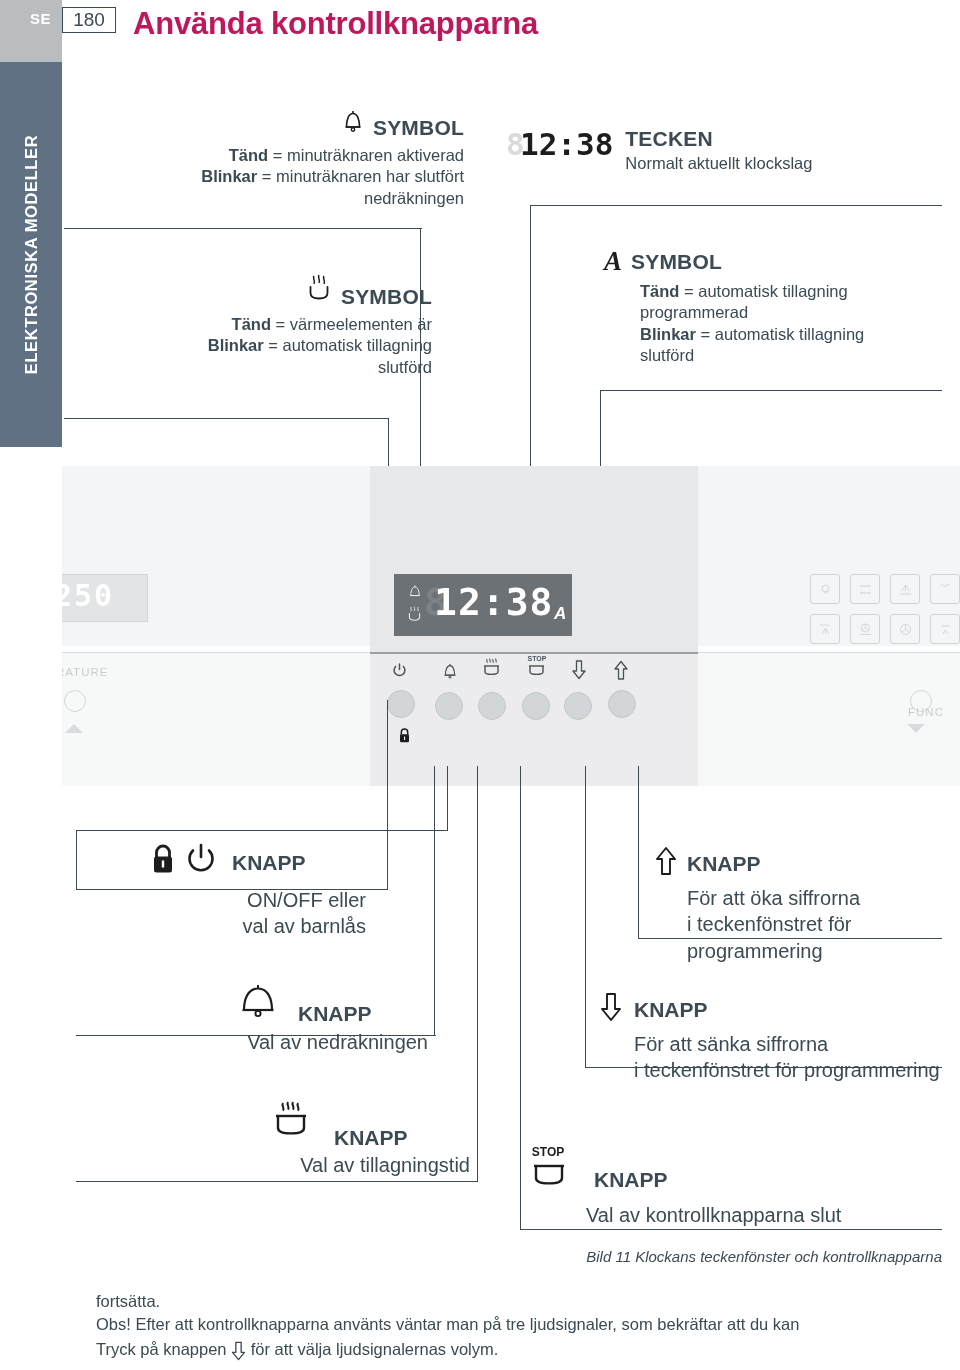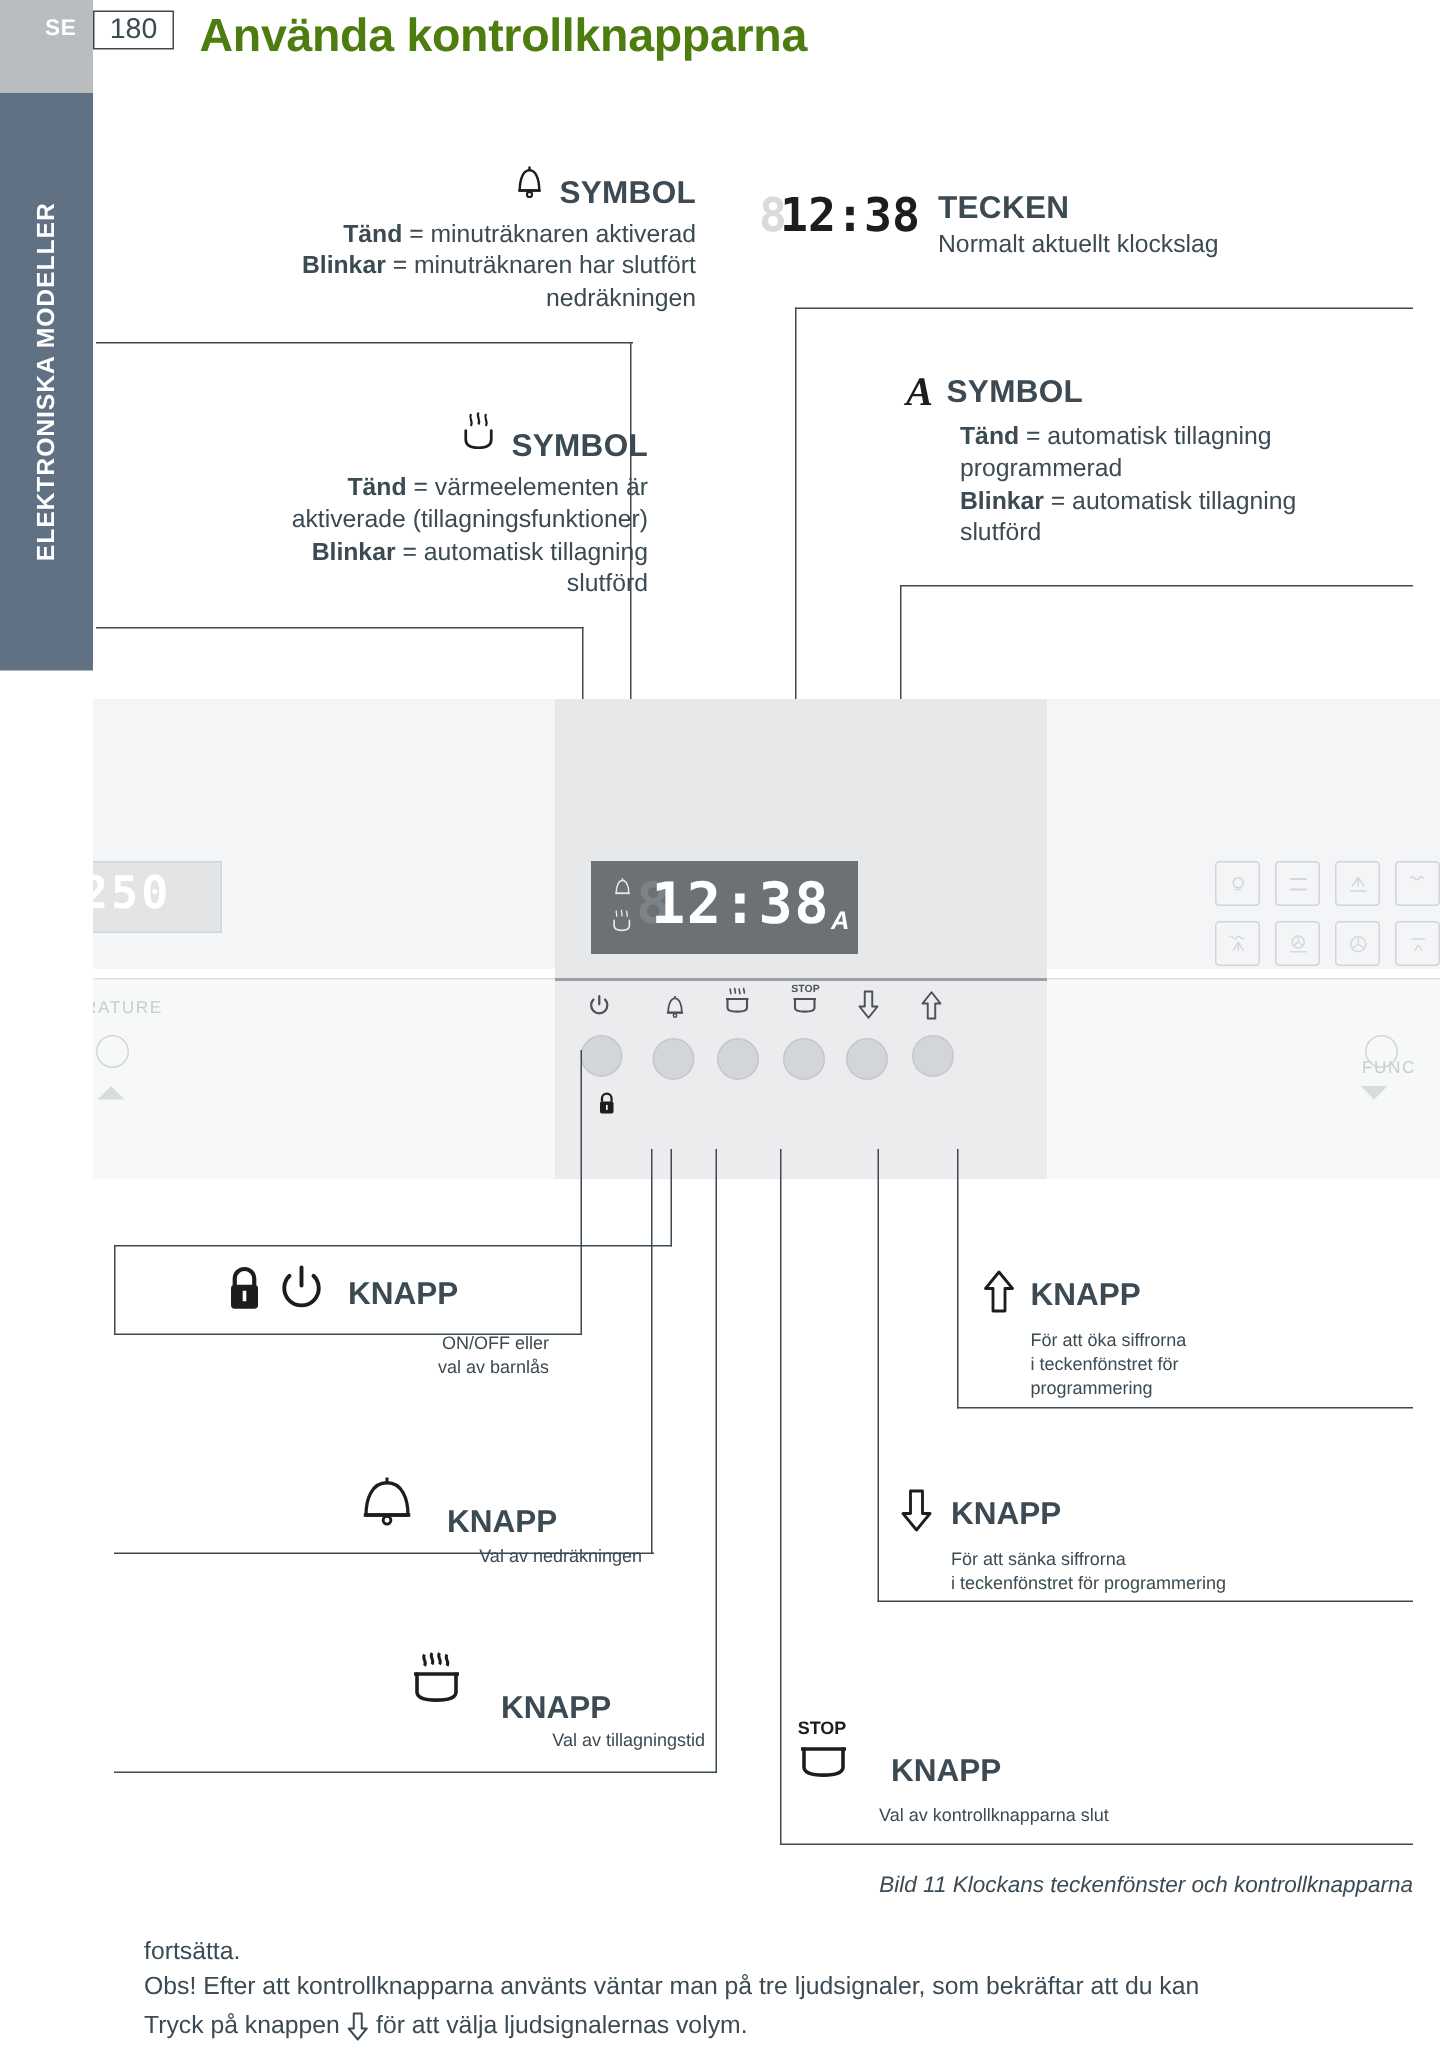--- a/index.html
+++ b/index.html
@@ -12,21 +12,21 @@
     overflow:hidden;
   }
   .page{position:absolute;left:0;top:0;width:928px;height:1370px;text-decoration:underline;}
 
   
   #topbar{position:absolute;left:0;top:0;width:62px;height:62px;background:#b9bdc0;}
   #se-label{position:absolute;left:30px;top:10px;font-size:15px;font-weight:bold;color:#ffffff;letter-spacing:.5px;}
   #pagenum{position:absolute;left:62px;top:7px;width:54px;height:26px;border:1.5px solid #3b4a53;
            box-sizing:border-box;display:flex;align-items:center;justify-content:center;
            font-size:19px;color:#3b4a53;background:#fff;}
-  #title{position:absolute;left:133px;top:6px;font-size:31px;font-weight:bold;color:#4d7c0f;letter-spacing:-.2px;}
+  #title{position:absolute;left:133px;top:6px;font-size:31px;font-weight:bold;color:#be185d;letter-spacing:-.2px;}
 
   
   #sidebar{position:absolute;left:0;top:62px;width:62px;height:385px;background:#5f7183;}
   #sidebar-text{
     position:absolute;left:0;top:62px;width:385px;height:62px;
     transform-origin:0 0;transform:rotate(-90deg) translate(-385px,0);
     display:flex;align-items:center;justify-content:center;
     color:#ffffff;font-size:16.5px;font-weight:bold;letter-spacing:.6px;
   }
 
@@ -81,21 +81,21 @@
   #fn-tri{position:absolute;left:845px;top:258px;width:0;height:0;border-left:9px solid transparent;
           border-right:9px solid transparent;border-top:9px solid #d9dcdf;}
 
   
   .btn-icon{position:absolute;font-size:16px;color:#4a5258;line-height:1;text-align:center;width:34px;}
   .btn-dot{position:absolute;width:26px;height:26px;border-radius:50%;background:#d3d6d9;border:1px solid #c3c7cb;}
   #lock-glyph{position:absolute;left:336px;top:262px;font-size:15px;color:#1d1d1d;}
 
   
   .knapp-title{font-size:21px;font-weight:bold;color:#3b4a53;line-height:1;}
-  .knapp-body{font-size:12px;color:#3b4a53;line-height:1.32;}
+  .knapp-body{font-size:20px;color:#3b4a53;line-height:1.32;}
 
   .icn{display:inline-block;vertical-align:middle;}
 
   
   #caption{position:absolute;left:0;top:1248px;width:942px;text-align:right;
            font-size:15px;font-style:italic;color:#3b4a53;}
   #note{position:absolute;left:96px;top:1290px;width:840px;font-size:16.5px;color:#3b4a53;line-height:1.42;}
 </style>
 </head>
 <body>
@@ -140,21 +140,20 @@
           <path d="M8 3 C6.2 6 9.8 7.5 8 11" stroke="#1d1d1d" stroke-width="1.5" fill="none"></path>
           <path d="M13 2 C11.2 5 14.8 6.5 13 10" stroke="#1d1d1d" stroke-width="1.5" fill="none"></path>
           <path d="M18 3 C16.2 6 19.8 7.5 18 11" stroke="#1d1d1d" stroke-width="1.5" fill="none"></path>
           <path d="M4.5 14 L4.5 20 C4.5 23.5 7 25.5 13 25.5 C19 25.5 21.5 23.5 21.5 20 L21.5 14" stroke="#1d1d1d" stroke-width="1.8" fill="none" stroke-linecap="round"></path>
         </svg>
       </span>
       <span class="sym-title">SYMBOL</span>
     </div>
     <div class="sym-body" style="margin-top:7px;">
       <div><b>Tänd</b><span> = värmeelementen är</span></div>
-      <div><span>aktiverade (tillagningsfunktioner)</span></div>
       <div><b>Blinkar</b><span> = automatisk tillagning</span></div>
       <div><span>slutförd</span></div>
     </div>
   </div>
 
   <div class="ln lh" style="left:64px;top:418px;width:325px;"></div>
   <div class="ln lv" style="left:388px;top:418px;height:222px;"></div>
   <div class="ln lh" style="left:388px;top:639px;width:62px;"></div>
 
   <div class="callout" style="left:520px;top:128px;">

